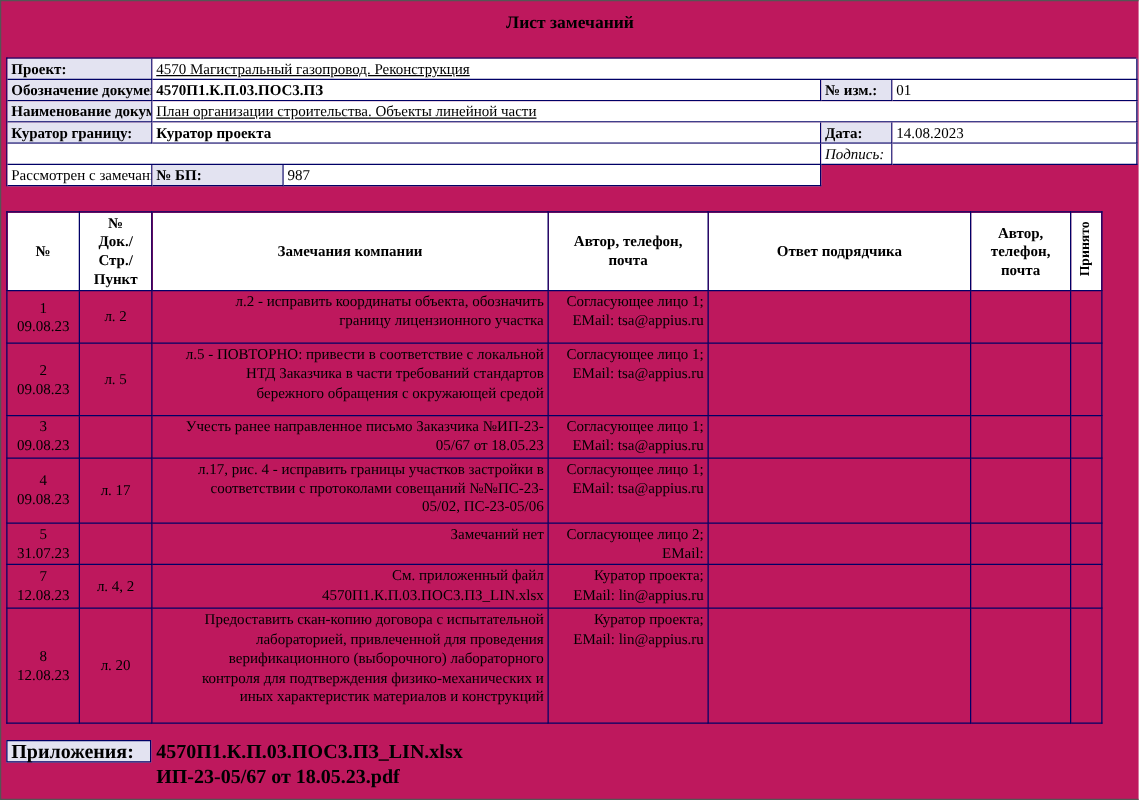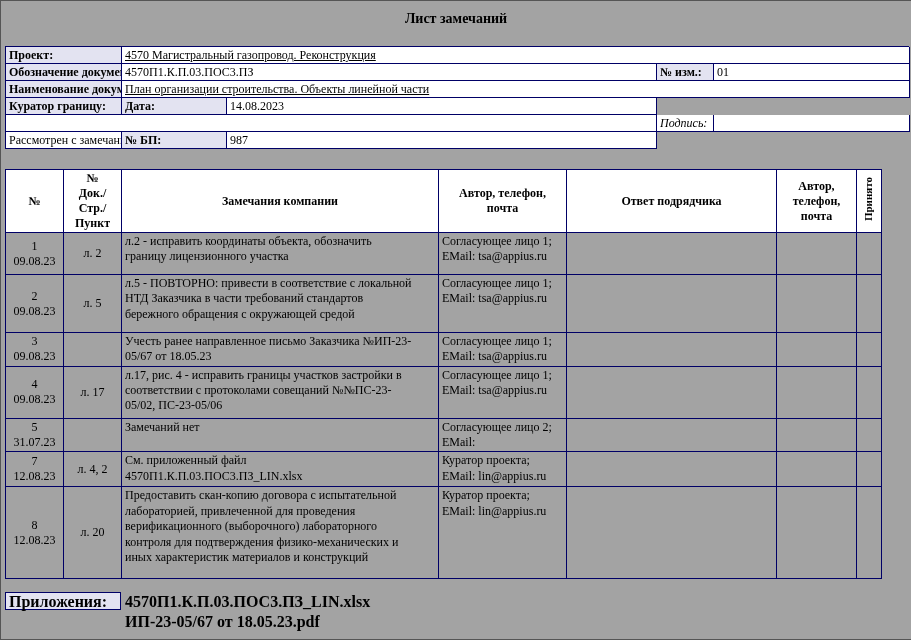--- a/index.html
+++ b/index.html
@@ -8,21 +8,21 @@
     width: 911px; height: 640px;
     font-family: "Liberation Serif", serif;
     color: #000;
   }
   .page {
     position: relative;
     width: 911px; height: 640px;
     border-top: 1px solid #555;
     border-left: 1px solid #555;
     border-bottom: 1px solid #555;
-    background: #a3a3a3;
+    background: #be185d;
     overflow: hidden;
   }
   .title {
     padding-top: 10px;
     text-align: center;
     font-size: 14px;
     font-weight: bold;
   }
   
   .info {
@@ -39,21 +39,21 @@
     line-height: 16px;
     padding: 0 3px;
     border-right: 1px solid #000066;
     border-bottom: 1px solid #000066;
     overflow: hidden;
     white-space: nowrap;
     background: #fff;
   }
   .lbl { background: #e3e3f1 !important; font-weight: bold; }
   .sig { font-style: italic; }
-  .sp2 { grid-column: span 2; }
+  .sp2 { grid-column: span 2; font-weight: bold; }
   .sp3 { grid-column: span 3; }
   .sp4 { grid-column: span 4; text-decoration: underline; }
   
   table.main {
     border-collapse: collapse;
     table-layout: fixed;
     margin: 20px 0 0 4px;
     font-size: 12px;
   }
   .main th, .main td {
@@ -63,21 +63,21 @@
     overflow: hidden;
   }
   .main thead tr { height: 58px; }
   .main th {
     font-weight: bold;
     text-align: center;
     vertical-align: middle;
     line-height: 1.25;
     background: #fff;
   }
-  .main td { vertical-align: top; line-height: 1.28; text-align: left; }
+  .main td { vertical-align: top; line-height: 1.28; text-align: right; }
   .main td.cc { text-align: center; vertical-align: middle; line-height: 1.25; }
   th.vert { padding: 0; }
   .vtext {
     display: inline-block;
     writing-mode: vertical-rl;
     transform: rotate(180deg);
     font-size: 11px;
     letter-spacing: 0;
   }
   
@@ -103,20 +103,21 @@
 
     <div class="cell lbl">Обозначение документа:</div>
     <div class="cell sp2">4570П1.К.П.03.ПОС3.ПЗ</div>
     <div class="cell lbl">№ изм.:</div>
     <div class="cell">01</div>
 
     <div class="cell lbl">Наименование документа:</div>
     <div class="cell sp4">План организации строительства. Объекты линейной части</div>
 
     <div class="cell lbl">Куратор границу:</div>
+    <div class="cell sp2">Куратор проекта</div>
     <div class="cell lbl">Дата:</div>
     <div class="cell">14.08.2023</div>
 
     <div class="cell sp3"></div>
     <div class="cell sig">Подпись:</div>
     <div class="cell"></div>
 
     <div class="cell">Рассмотрен с замечаниями</div>
     <div class="cell lbl">№ БП:</div>
     <div class="cell">987</div>

